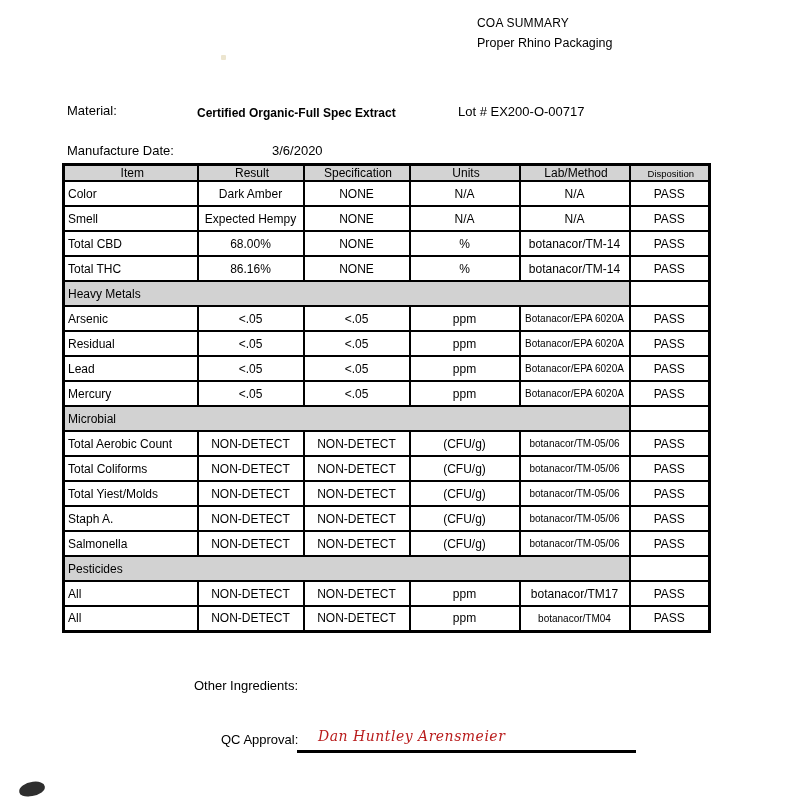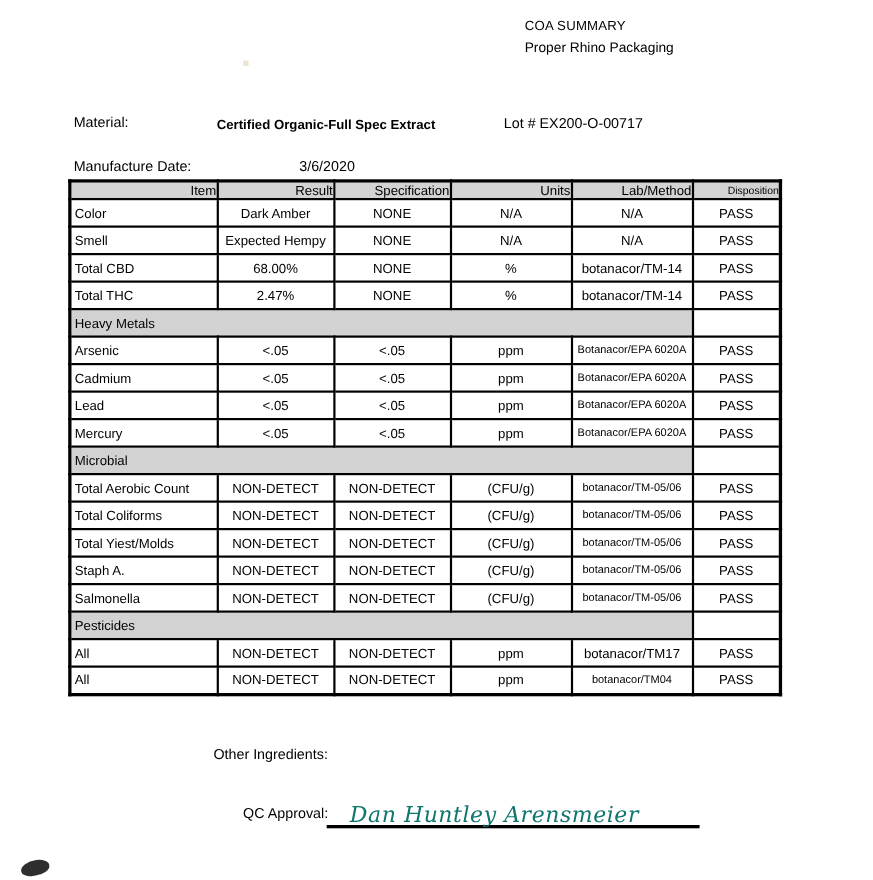--- a/index.html
+++ b/index.html
@@ -35,42 +35,42 @@
     width: 646px;
     border: 3px solid var(--border, #000);
     font-size: 12px;
   }
   table.coa th, table.coa td {
     border: 2px solid var(--border, #000);
     overflow: hidden; white-space: nowrap;
   }
   table.coa thead th {
     background: var(--header-bg, #d3d3d3);
-    font-weight: normal; text-align: right;
+    font-weight: normal; text-align: center;
     height: 14px; padding: 0 0 0 3px; font-size: 12px;
   }
   table.coa thead th.disposition-header { font-size: 9.5px; }
   table.coa tbody td { height: 25px; text-align: center; }
   table.coa tbody td.col-item { text-align: left; padding-left: 3px; }
   table.coa tbody td.small-lab { font-size: 10px; }
   table.coa tbody td.col-disposition { font-size: 12px; }
   table.coa tr.section-row td.section-cell {
     background: var(--section-bg, #d2d2d2);
     text-align: left; padding-left: 3px; height: 25px;
   }
   table.coa tr.section-row td.section-disposition { background: #fff; }
 
   
   .other-ingredients { left: 194px; top: 678px; font-size: 13px; text-align: right; }
   .qc-approval { left: 221px; top: 732px; font-size: 13px; }
   .signature-line { left: 297px; top: 750px; width: 339px; height: 3px; background: #000; }
   .qc-signature {
     left: 318px; top: 728px;
     font-family: "DejaVu Serif", serif; font-style: italic;
-    font-size: 20px; letter-spacing: .5px; color: #0f766e;
+    font-size: 14px; letter-spacing: .5px; color: #b91c1c;
   }
 
   
   .corner-smudge {
     left: 19px; top: 782px; width: 26px; height: 14px;
     background: #2e2e2e; border-radius: 60% 45% 55% 40%;
     transform: rotate(-8deg);
   }
 </style>
 </head>
@@ -127,40 +127,40 @@
         <tr>
           <td class="col-item">Total CBD</td>
           <td class="col-result">68.00%</td>
           <td class="col-specification">NONE</td>
           <td class="col-units">%</td>
           <td class="col-lab-method">botanacor/TM-14</td>
           <td class="col-disposition">PASS</td>
         </tr>
         <tr>
           <td class="col-item">Total THC</td>
-          <td class="col-result">2.47%</td>
+          <td class="col-result">86.16%</td>
           <td class="col-specification">NONE</td>
           <td class="col-units">%</td>
           <td class="col-lab-method">botanacor/TM-14</td>
           <td class="col-disposition">PASS</td>
         </tr>
         <tr class="section-row">
           <td colspan="5" class="section-cell">Heavy Metals</td>
           <td class="section-disposition"></td>
         </tr>
         <tr>
           <td class="col-item">Arsenic</td>
           <td class="col-result">&lt;.05</td>
           <td class="col-specification">&lt;.05</td>
           <td class="col-units">ppm</td>
           <td class="col-lab-method small-lab">Botanacor/EPA 6020A</td>
           <td class="col-disposition">PASS</td>
         </tr>
         <tr>
-          <td class="col-item">Cadmium</td>
+          <td class="col-item">Residual</td>
           <td class="col-result">&lt;.05</td>
           <td class="col-specification">&lt;.05</td>
           <td class="col-units">ppm</td>
           <td class="col-lab-method small-lab">Botanacor/EPA 6020A</td>
           <td class="col-disposition">PASS</td>
         </tr>
         <tr>
           <td class="col-item">Lead</td>
           <td class="col-result">&lt;.05</td>
           <td class="col-specification">&lt;.05</td>

